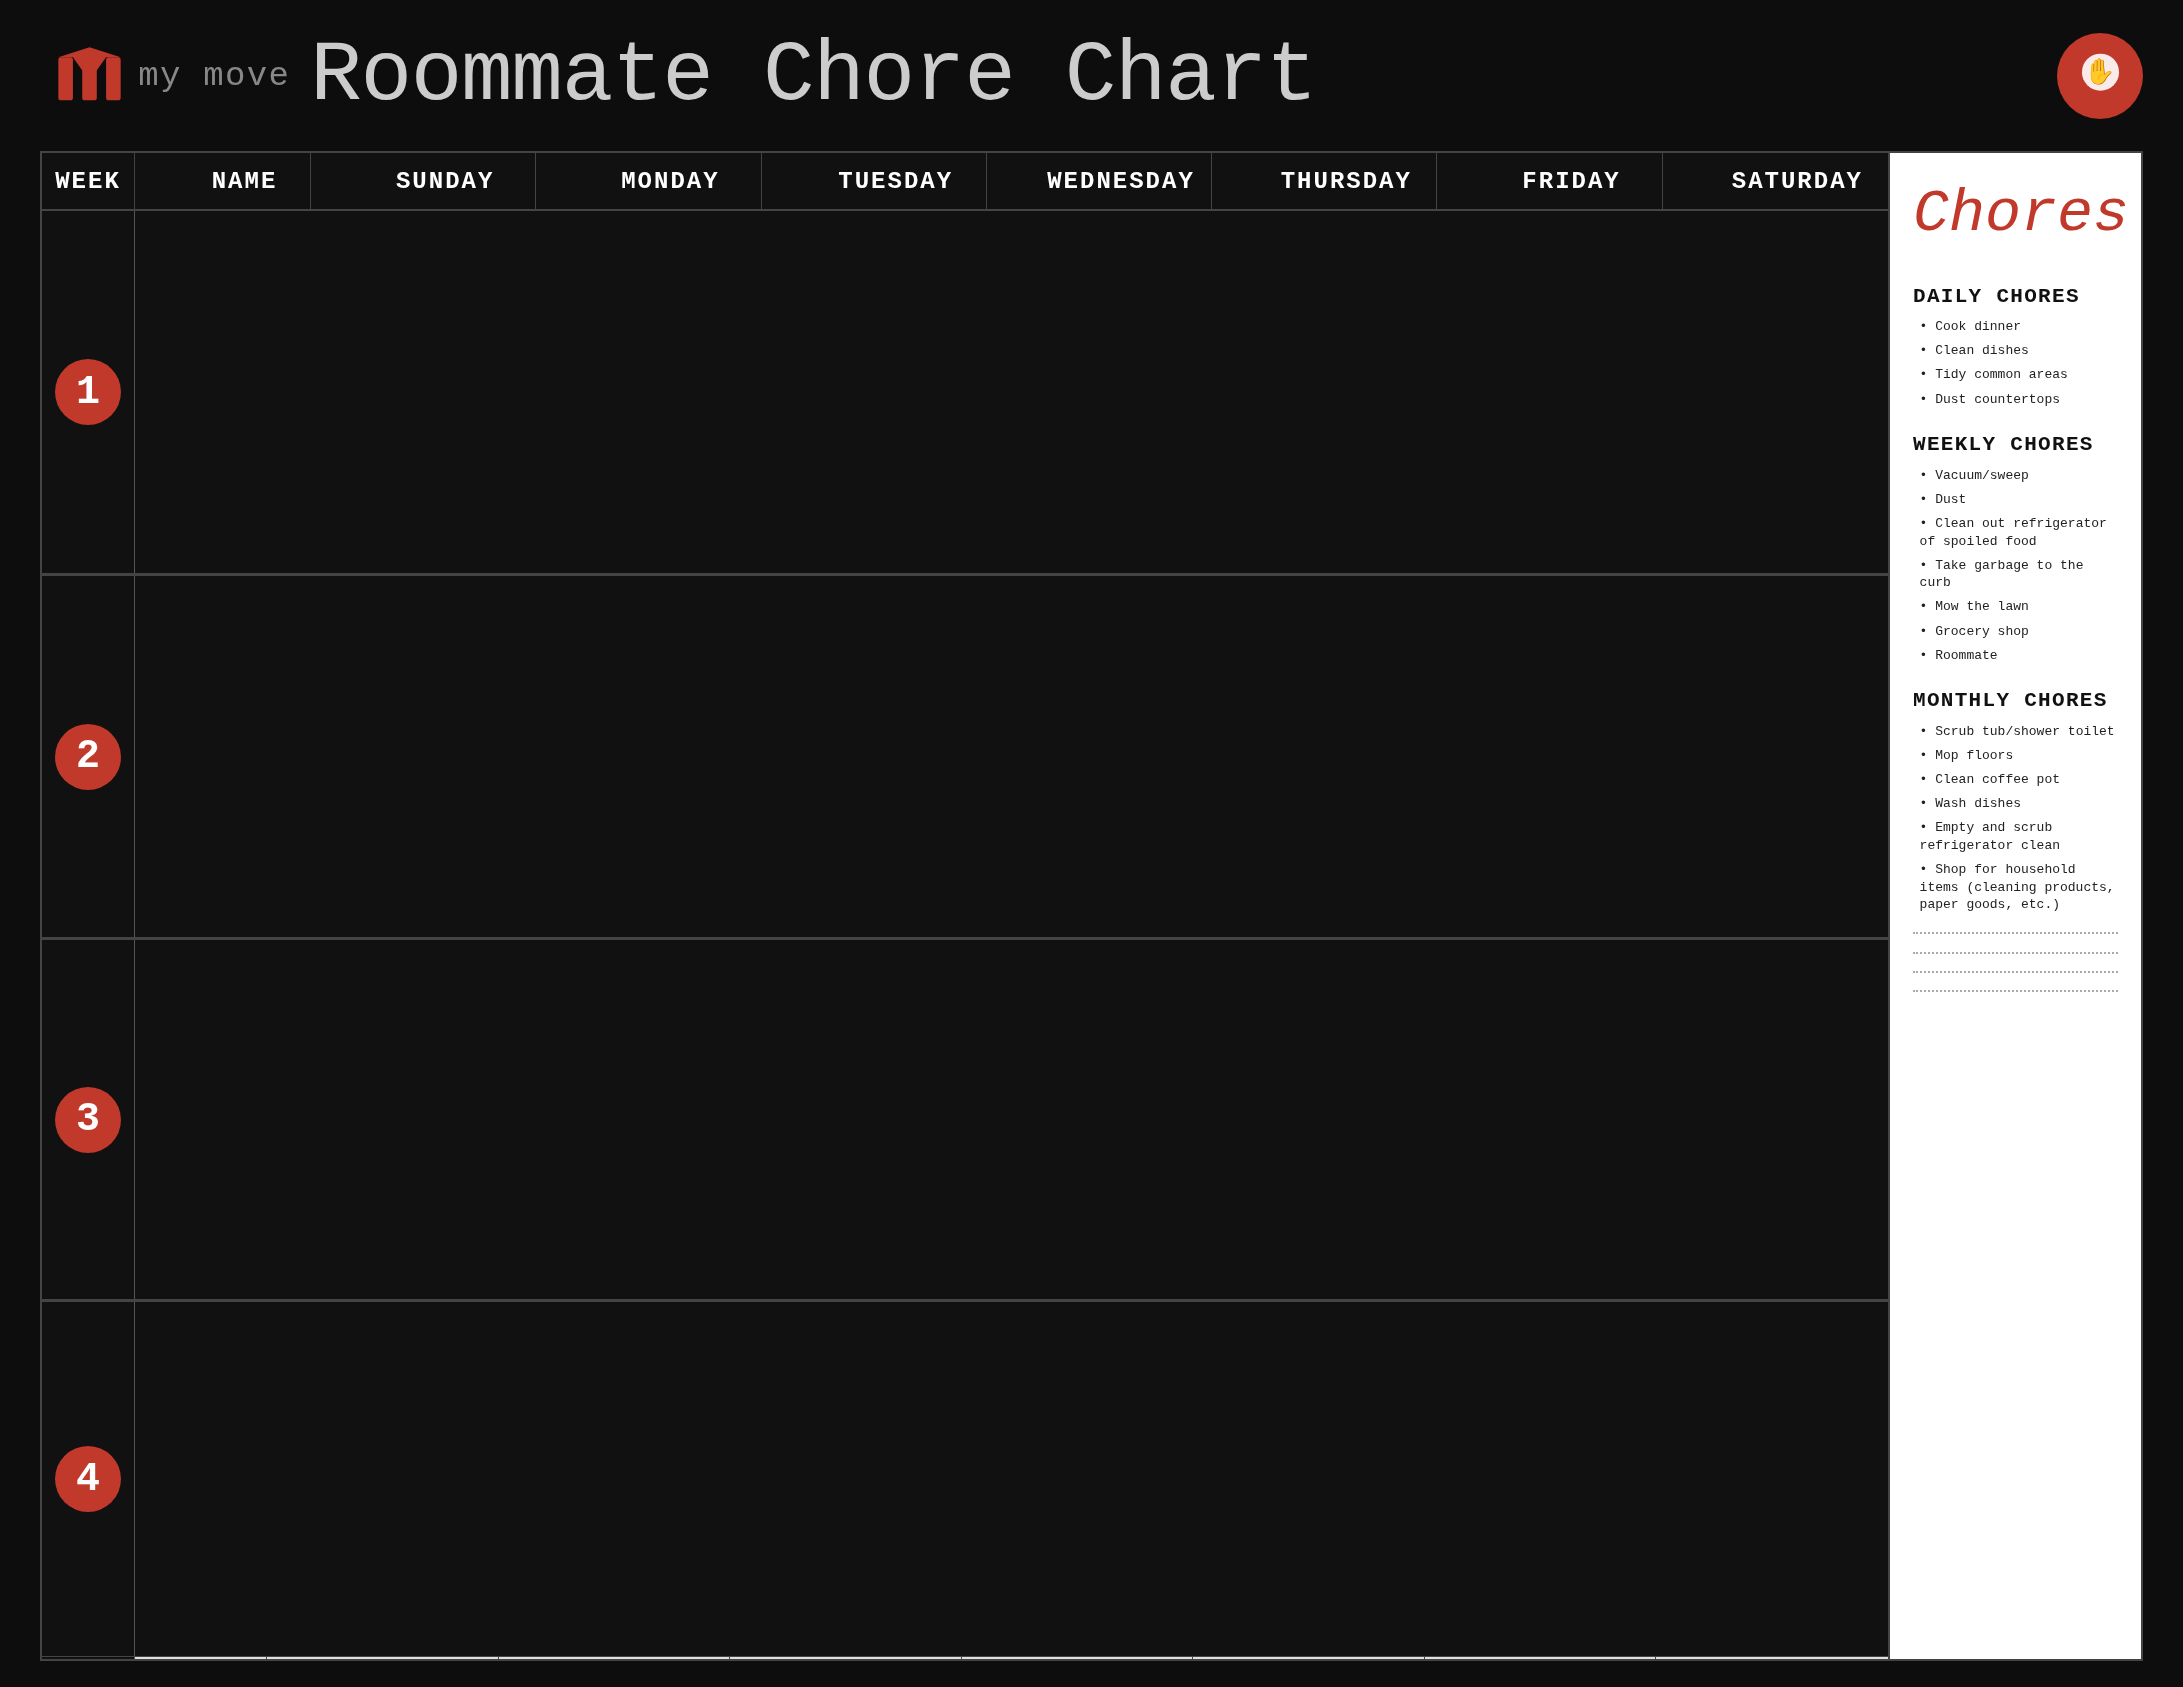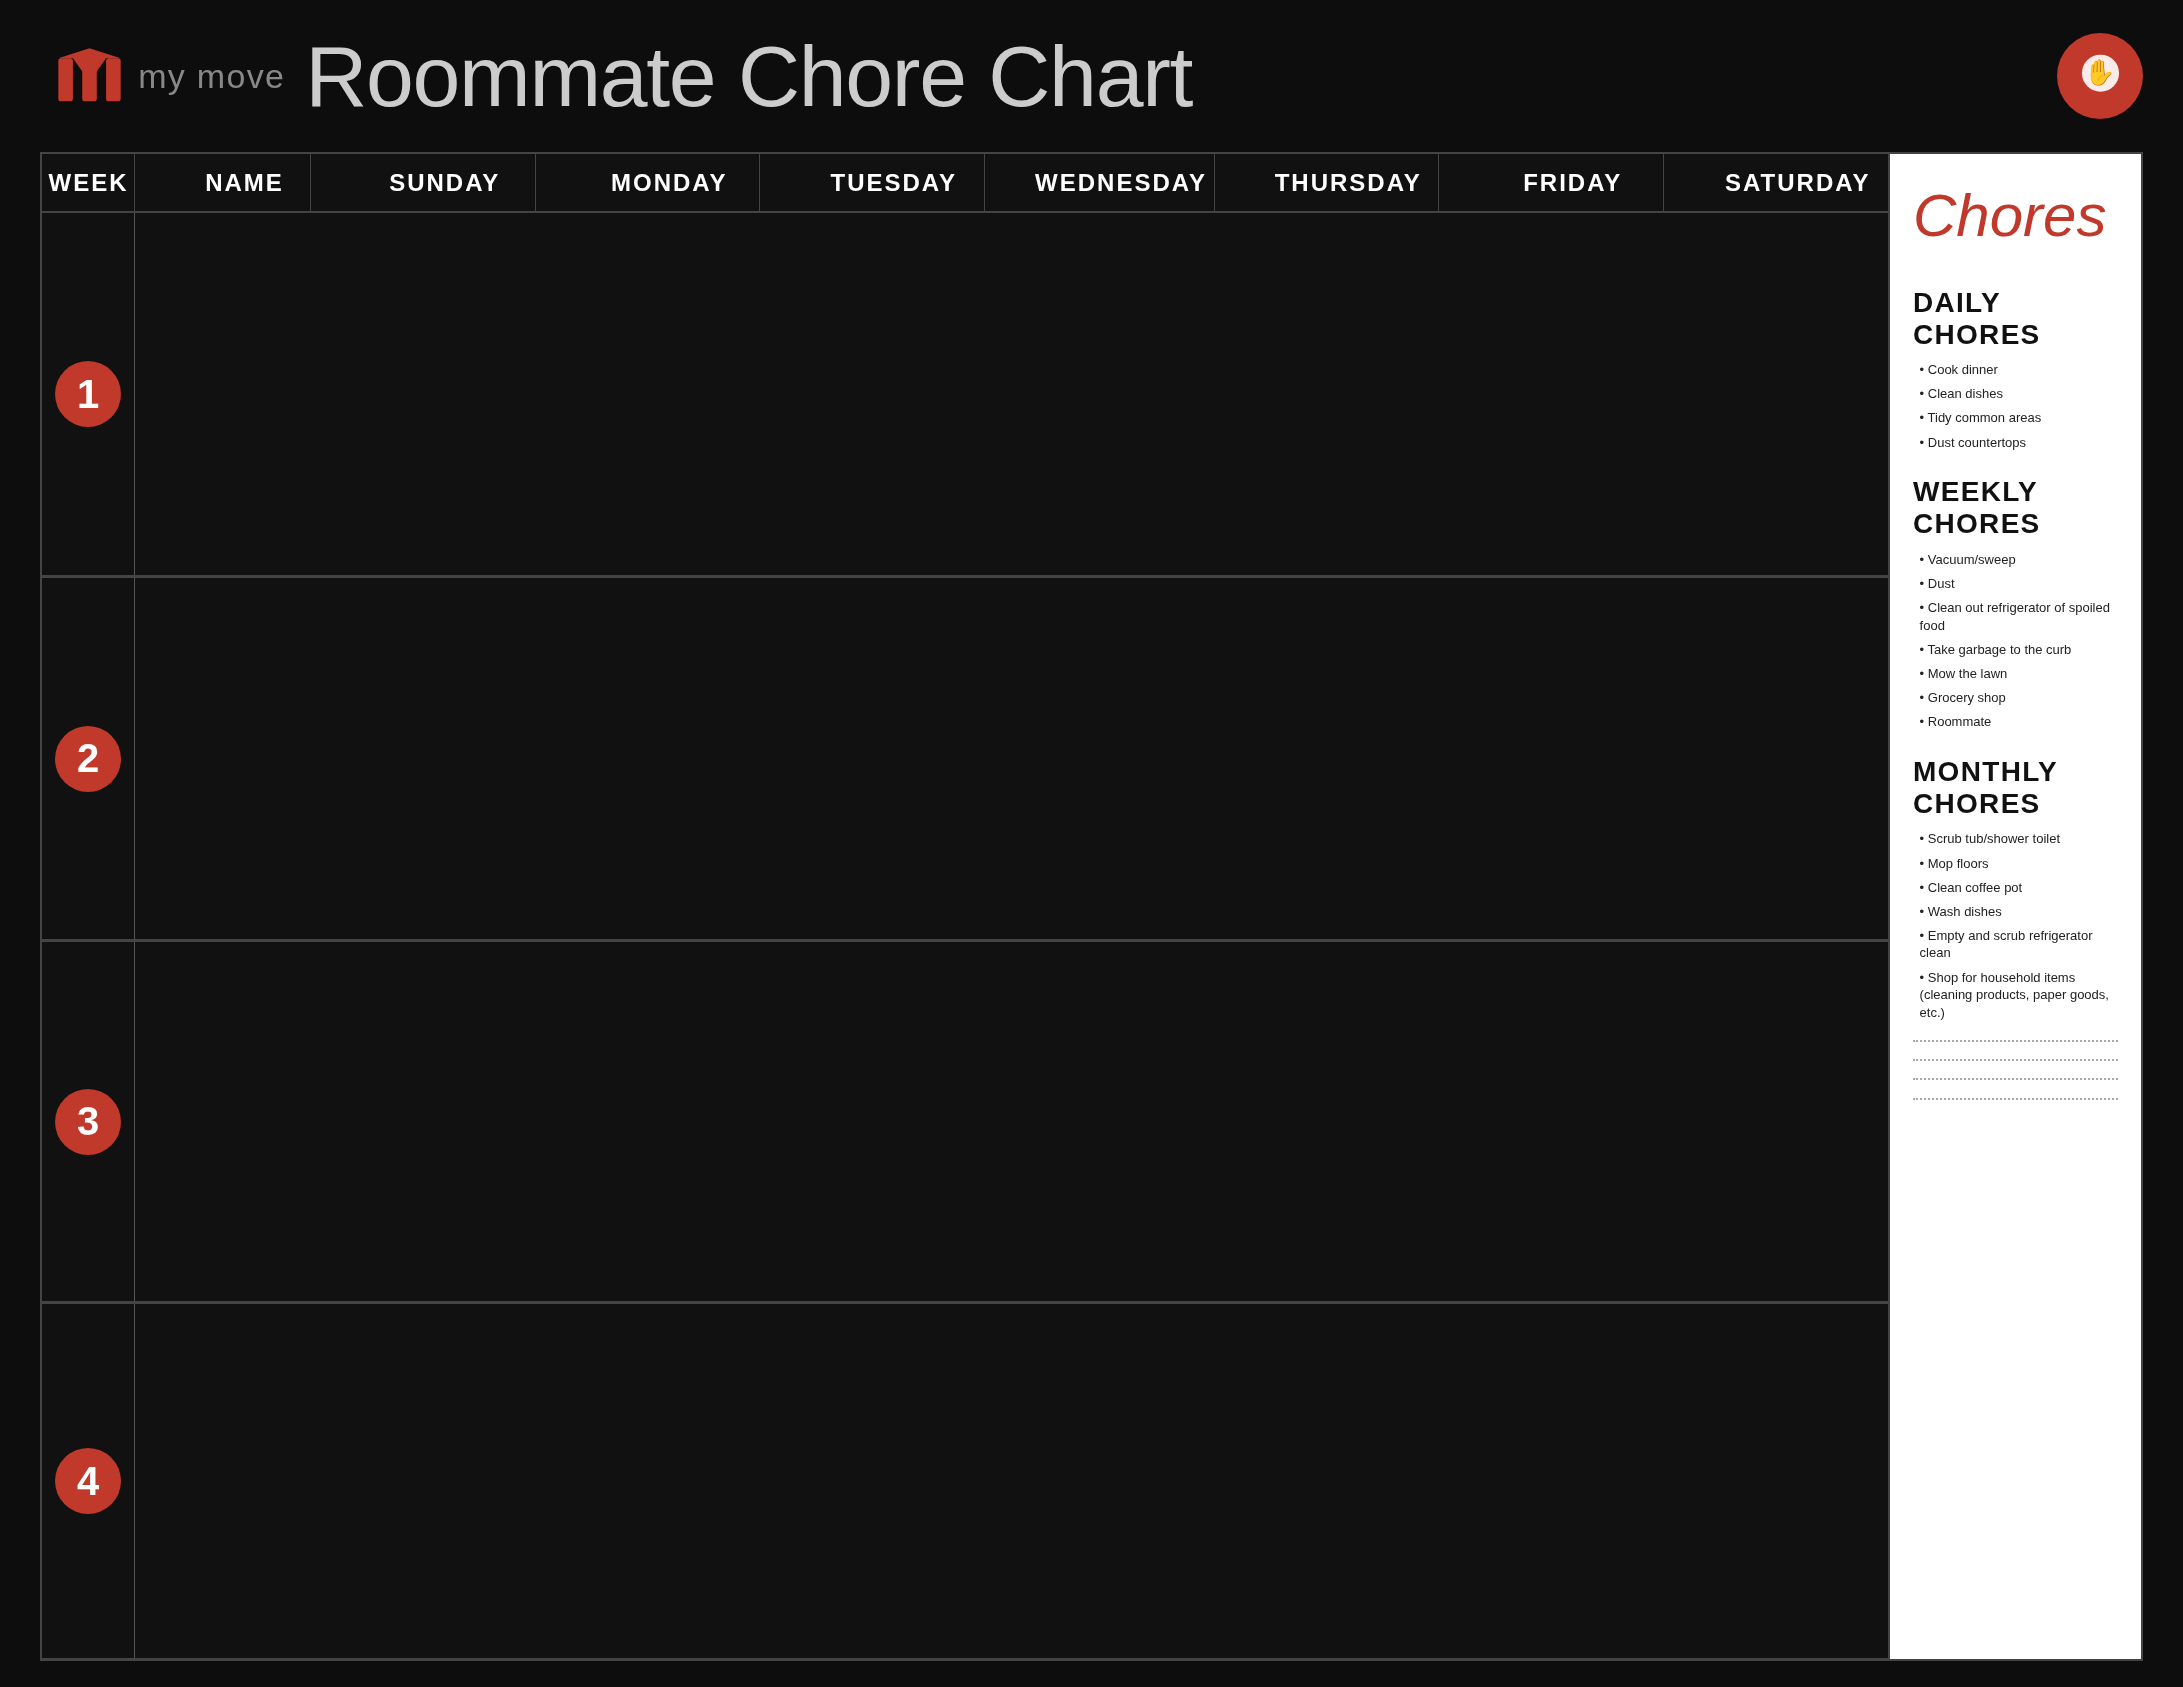--- a/index.html
+++ b/index.html
@@ -11,20 +11,21 @@
       overflow: hidden;
     }
 
     .page {
       width: 2183px;
       height: 1687px;
       background: #0d0d0d;
       display: flex;
       flex-direction: column;
       padding: 26.5px 40px 26.5px 40px;
+      font-family: Liberation Mono, monospace;
     }
 
     
     .header {
       display: flex;
       align-items: center;
       gap: 20px;
       margin-bottom: 26.5px;
       padding-left: 13.2px;
     }
@@ -166,21 +167,21 @@
 
     .chores-title {
       font-size: 60px;
       color: #c0392b;
       font-weight: 300;
       margin-bottom: 18.5px;
       font-style: italic;
     }
 
     .section-title {
-      font-size: 28px;
+      font-size: 21px;
       font-weight: 900;
       color: #111;
       letter-spacing: 1.3px;
       text-transform: uppercase;
       margin-bottom: 10.6px;
       margin-top: 18.5px;
     }
 
     .chore-item {
       font-size: 13px;

